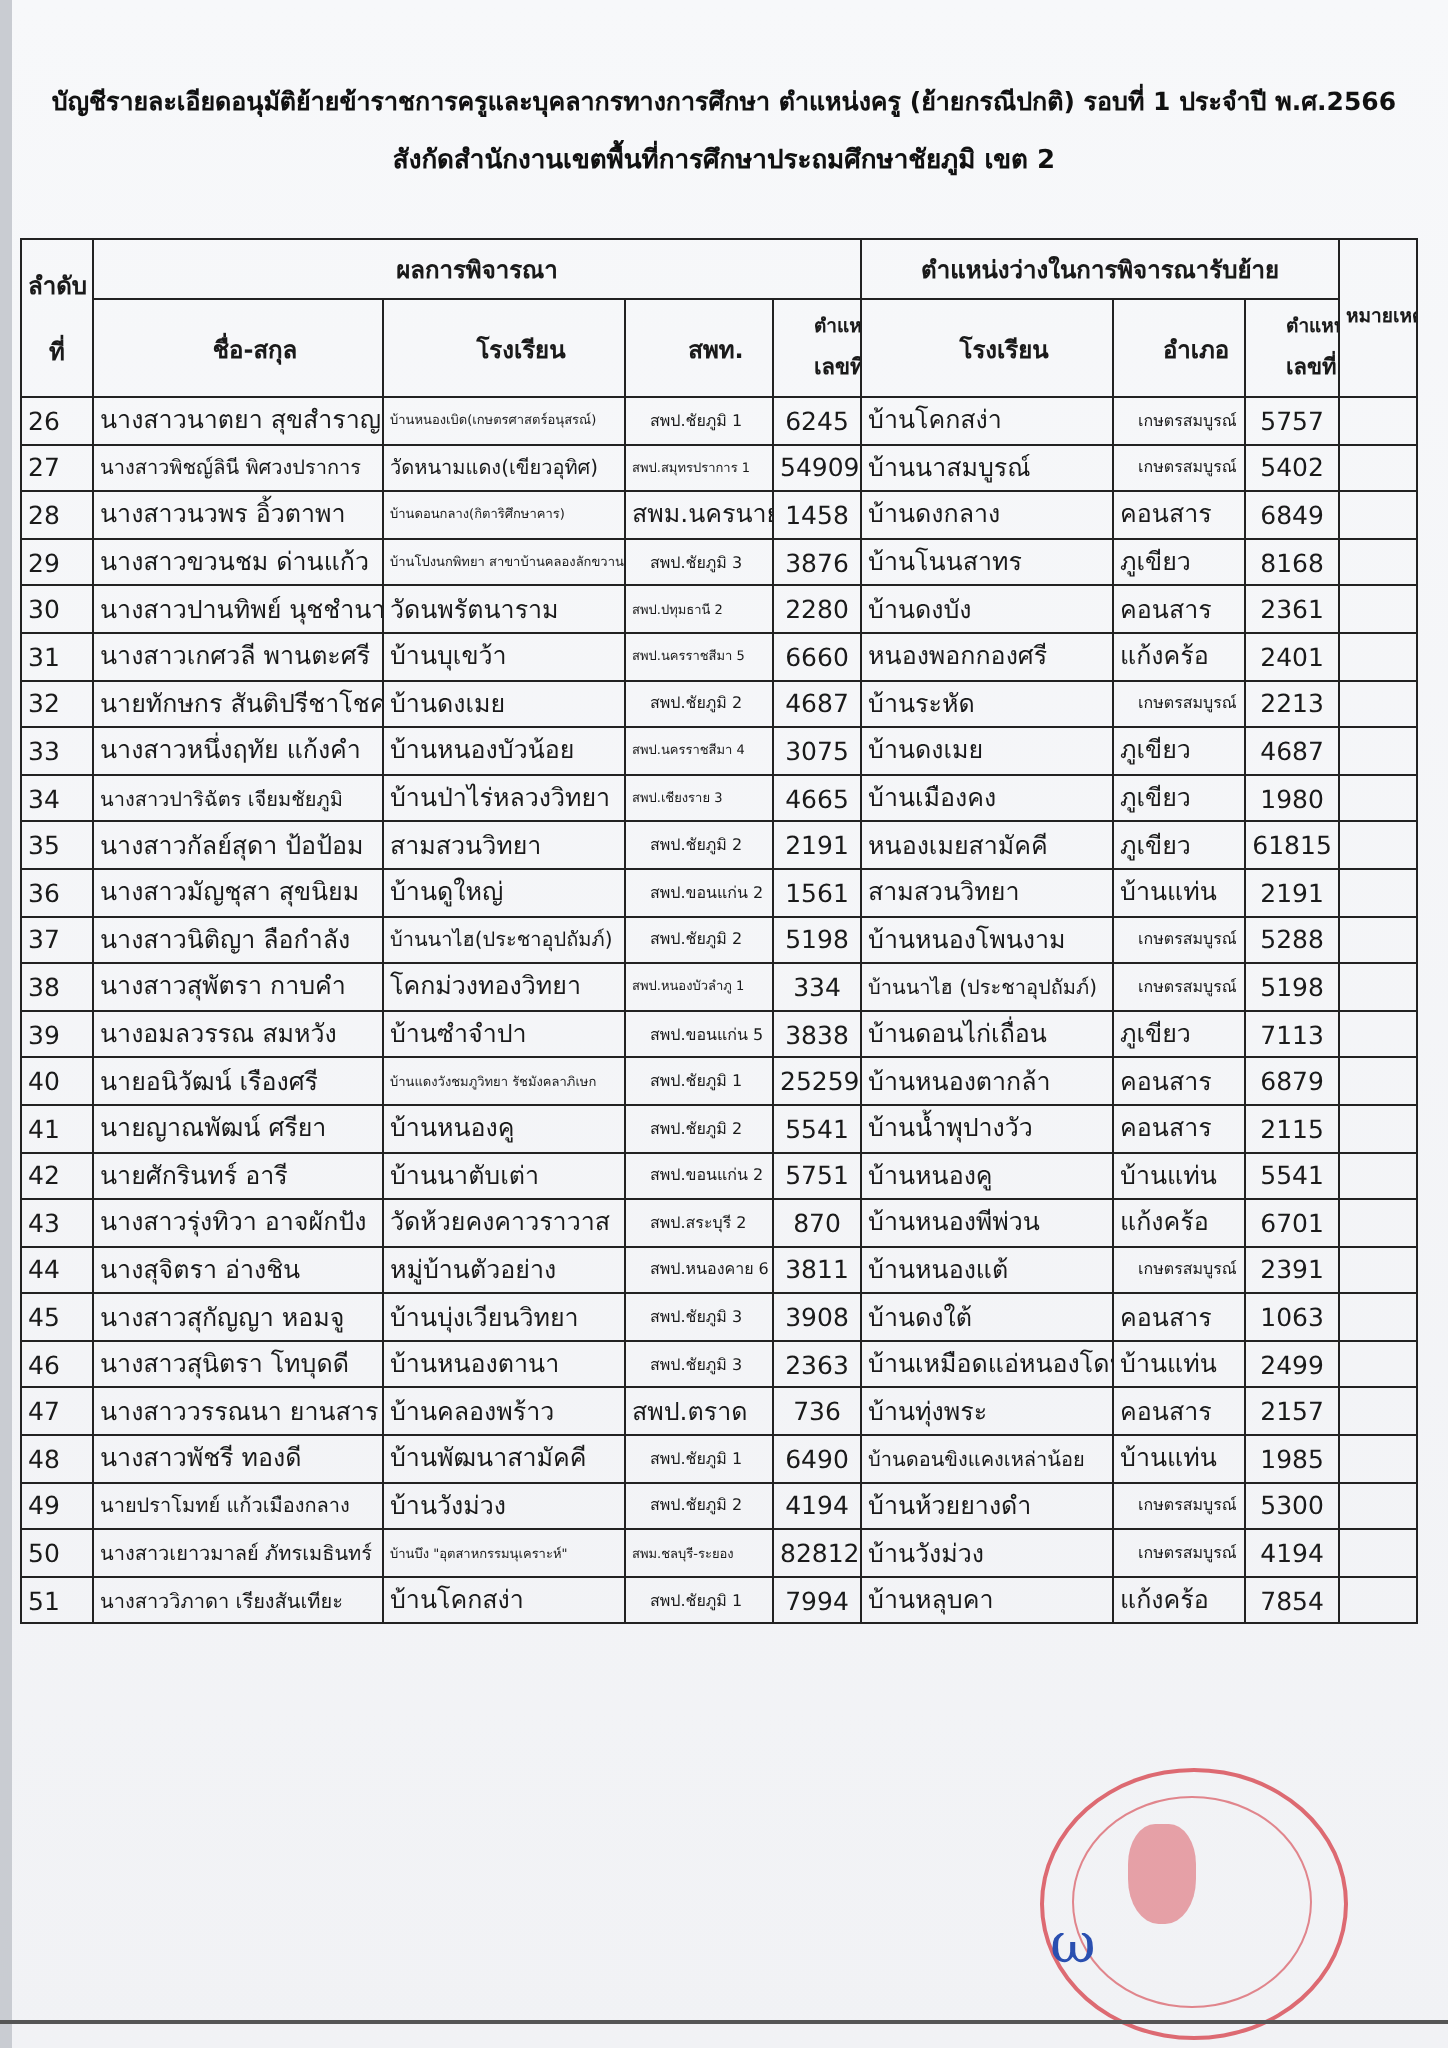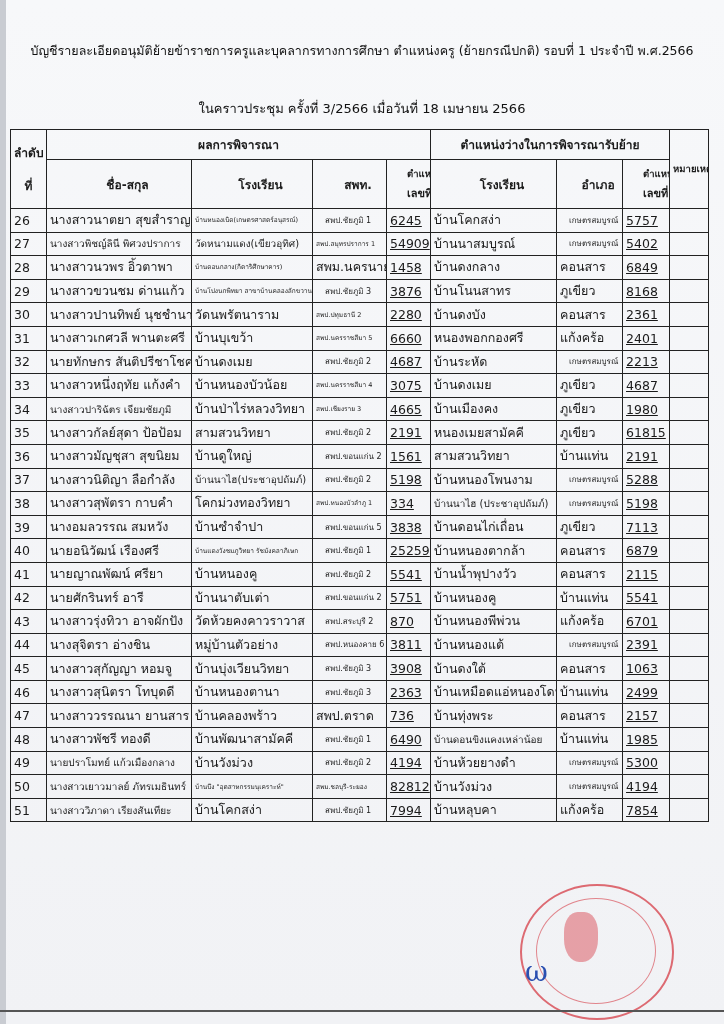--- a/index.html
+++ b/index.html
@@ -1,53 +1,53 @@
 <!DOCTYPE html>
 <html><head>
 <meta charset="utf-8">
 <style>
   html,body{margin:0;padding:0;}
   body{width:724px;height:1024px;background:#f4f5f7;position:relative;overflow:hidden;
        font-family:"DejaVu Sans","Liberation Sans",sans-serif;color:#1a1a1a;}
   .page{position:absolute;left:0;top:0;width:724px;height:1024px;
         background:linear-gradient(180deg,#f7f8fa 0%,#f1f2f5 100%);}
   .left-edge{position:absolute;left:0;top:0;width:6px;height:1024px;background:#c9ccd2;}
-  .title{position:absolute;left:0;width:724px;text-align:center;font-size:13px;font-weight:normal;color:#111;}
+  .title{position:absolute;left:0;width:724px;text-align:center;font-size:13px;font-weight:bold;color:#111;}
   .t1{top:41px;font-size:12.5px;}
   .t2{top:69px;}
   .t3{top:98px;}
-  table{position:absolute;left:10px;top:129px;width:698px;border-collapse:collapse;table-layout:fixed;}
+  table{position:absolute;left:10px;top:119px;width:698px;border-collapse:collapse;table-layout:fixed;}
   td,th{border:1.5px solid #222;padding:0 3px;font-size:12.5px;font-weight:normal;white-space:nowrap;overflow:hidden;}
   th{font-weight:bold;font-size:12px;text-align:center;}
   tr.h1 th{height:29px;}
   tr.h2 th{height:48px;padding-left:20px;}
   tr.row td{height:22.6px;}
   .c-no{text-align:left;}
-  .c-num{text-decoration:underline;}
+  .c-num{text-align:center;}
   .small{font-size:8px;padding-left:12px;}
   .xsmall{font-size:6.5px;}
   .med{font-size:10px;margin-top:14px;}
   .h-small{font-size:9.5px;line-height:14px;}
   .stamp{position:absolute;left:520px;top:884px;width:150px;height:132px;border-radius:50%;
          border:2px solid rgba(214,60,70,0.75);pointer-events:none;}
   .stamp-inner{position:absolute;left:14px;top:12px;width:118px;height:104px;border-radius:50%;
          border:1.5px solid rgba(214,60,70,0.6);}
   .stamp-emblem{position:absolute;left:42px;top:26px;width:34px;height:50px;border-radius:40% 40% 45% 45%;
          background:rgba(214,60,70,0.45);}
   .signature{position:absolute;left:525px;top:955px;font-family:"DejaVu Serif",serif;font-size:28px;color:#2a4fb0;}
   .bottom-line{position:absolute;left:0;top:1010px;width:724px;height:2px;background:#555;}
 </style>
 </head>
 <body>
 
 <div class="page">
   <div class="left-edge"></div>
 
   <div class="title t1">บัญชีรายละเอียดอนุมัติย้ายข้าราชการครูและบุคลากรทางการศึกษา ตำแหน่งครู (ย้ายกรณีปกติ) รอบที่ 1 ประจำปี พ.ศ.2566</div>
-  <div class="title t3">ในคราวประชุม ครั้งที่ 3/2566 เมื่อวันที่  18 เมษายน 2566</div>
+  <div class="title t2">สังกัดสำนักงานเขตพื้นที่การศึกษาประถมศึกษาชัยภูมิ เขต 2</div>
 
   <table>
     <colgroup>
       <col style="width:36px">
       <col style="width:145px">
       <col style="width:121px">
       <col style="width:74px">
       <col style="width:44px">
       <col style="width:126px">
       <col style="width:66px">

